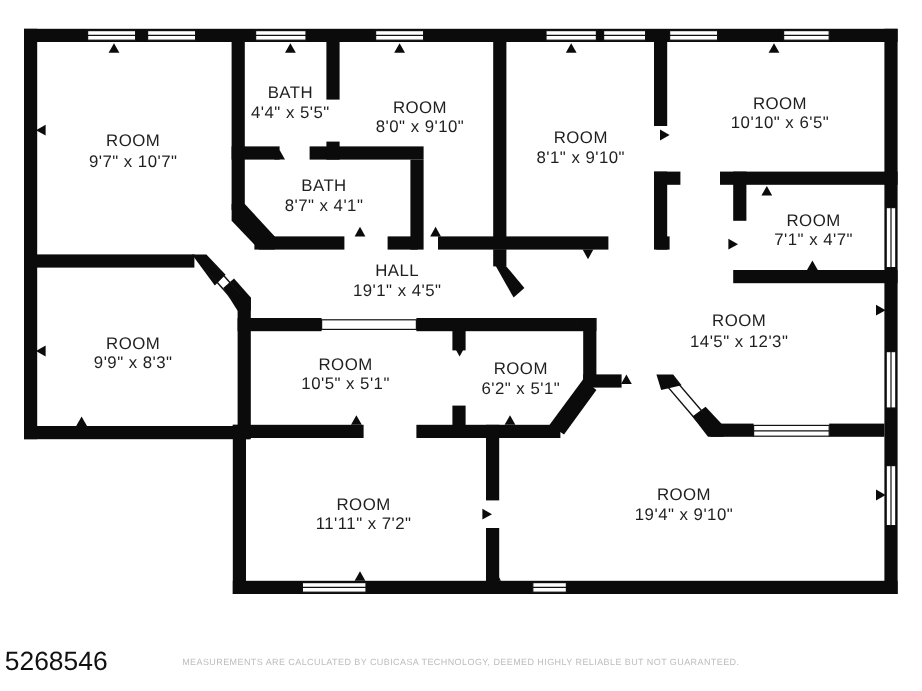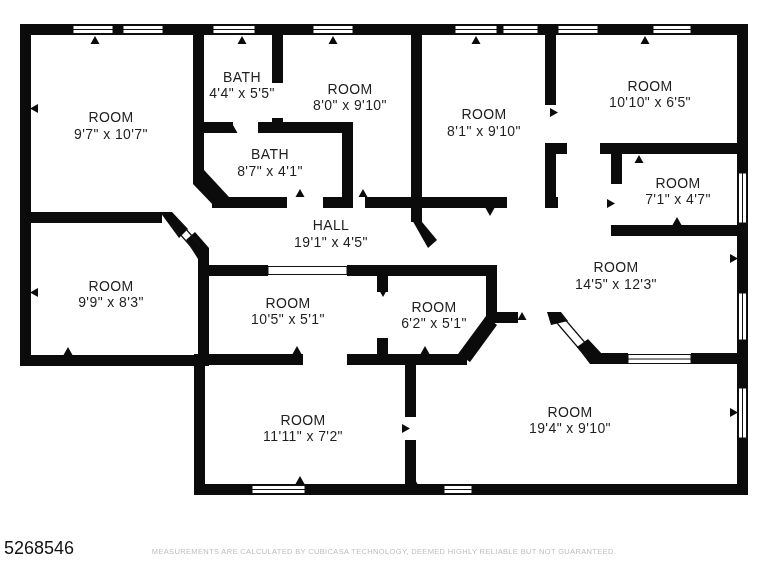--- a/index.html
+++ b/index.html
@@ -1,19 +1,19 @@
 <!DOCTYPE html>
 <html><head>
 <meta charset="utf-8">
 <style>
   html,body{margin:0;padding:0;background:#ffffff;}
   .stage{position:relative;width:768px;height:576px;background:#ffffff;overflow:hidden;
          font-family:"Liberation Sans", sans-serif;}
   svg text{font-family:"Liberation Sans", sans-serif;fill:#1f1f1f;letter-spacing:.4px;}
-  .plan-id{position:absolute;left:4px;top:538px;font-size:18px;color:#111;
+  .plan-id{position:absolute;left:4px;top:538px;font-size:22px;color:#111;
            font-family:"Liberation Sans", sans-serif;}
   .disclaimer{position:absolute;left:0;top:547px;width:100%;text-align:center;
               font-size:7.5px;letter-spacing:.35px;color:#bdbdbd;
               font-family:"Liberation Sans", sans-serif;}
 </style>
 </head>
 <body>
 
 <div class="stage">
   <svg width="768" height="576" viewBox="0 0 768 576">

